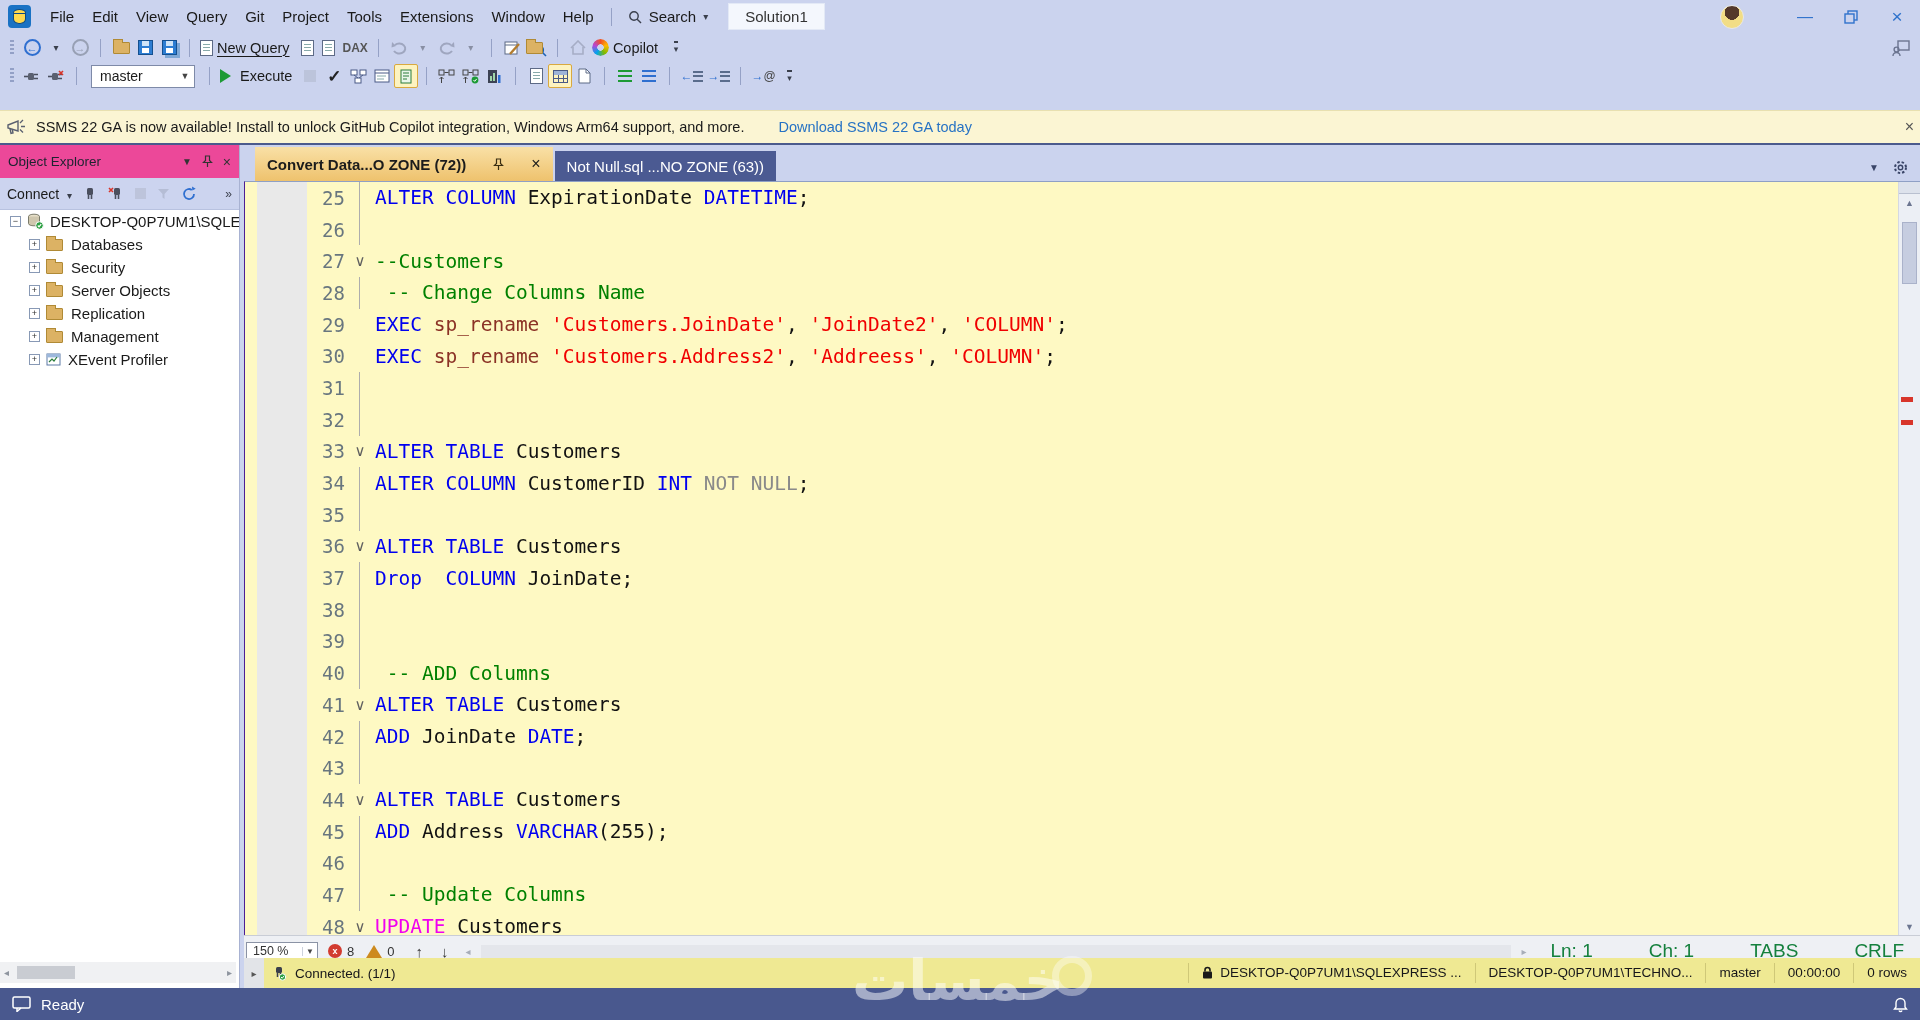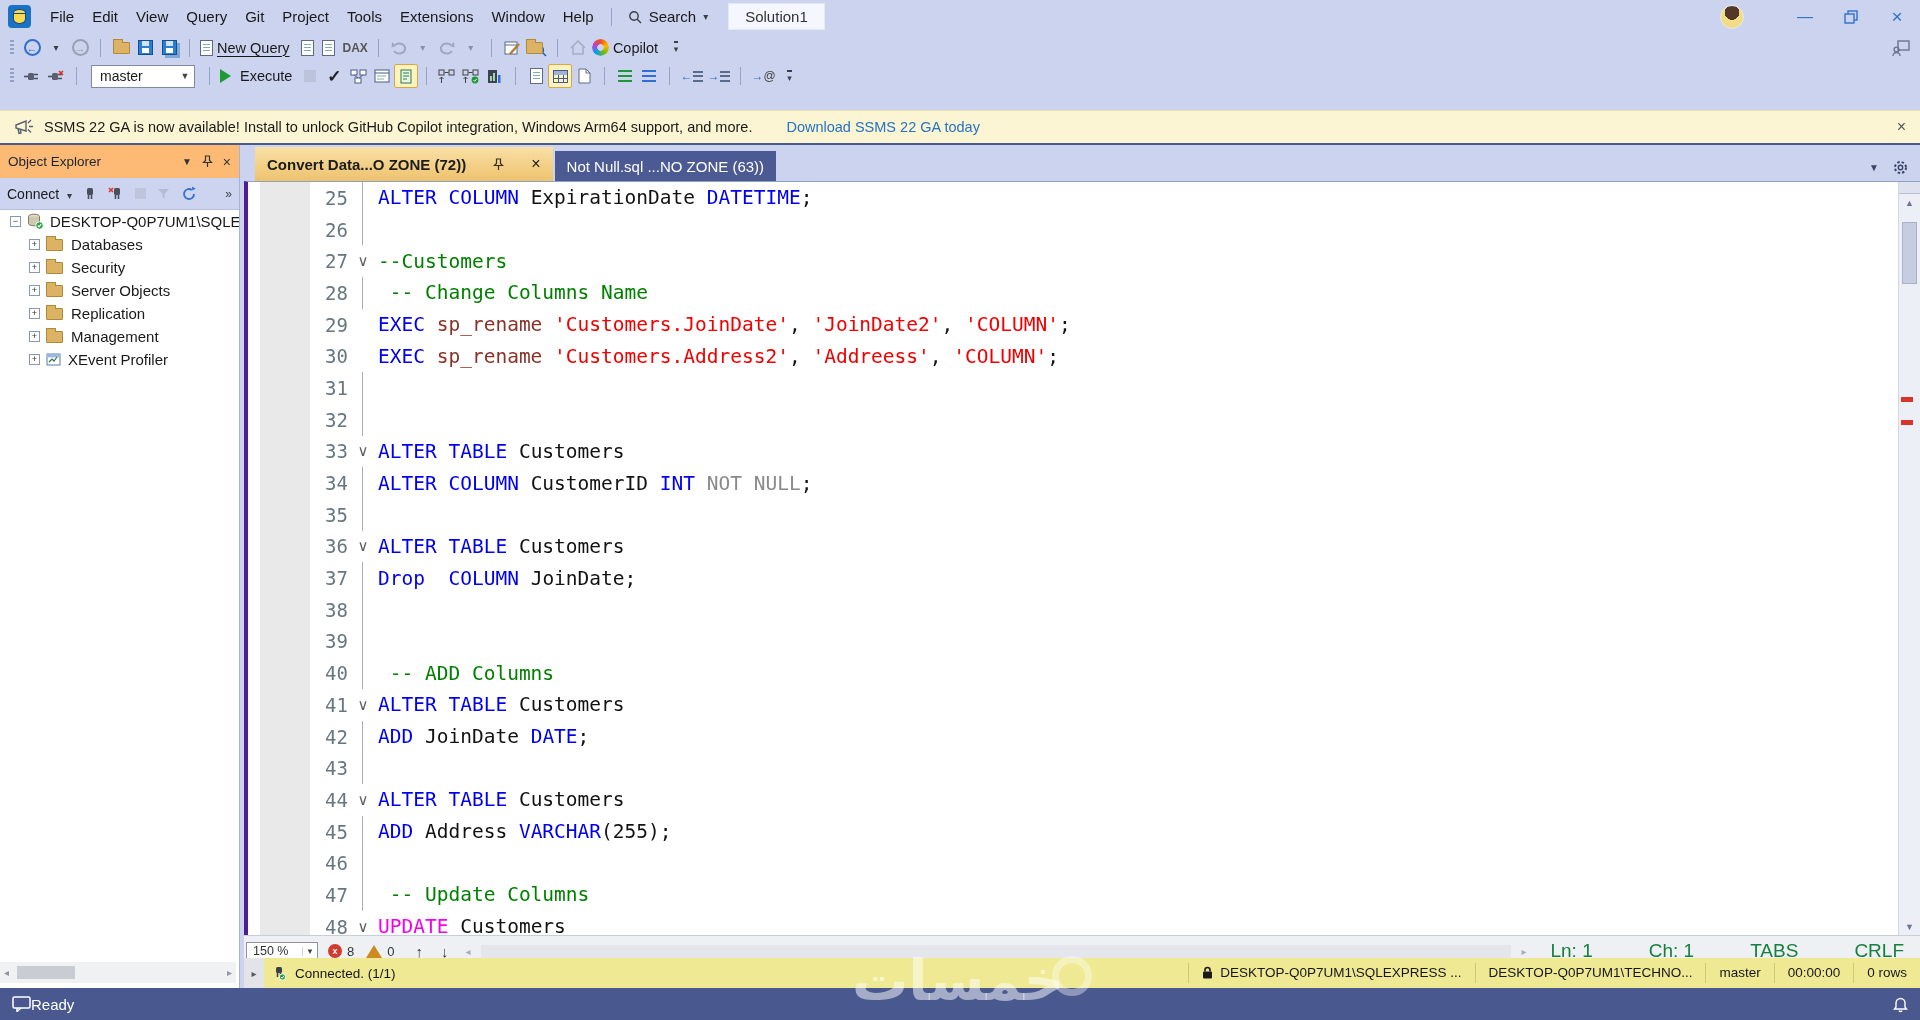--- a/index.html
+++ b/index.html
@@ -41,45 +41,45 @@
 .combo .ar{margin-left:auto;align-self:stretch;width:18px;display:flex;align-items:center;justify-content:center;font-size:9px;color:#444}
 .play{width:0;height:0;border-left:11px solid #1d9a35;border-top:7px solid transparent;border-bottom:7px solid transparent;margin-right:5px}
 .stopsq{width:12px;height:12px;background:#aab2c4}
 .check{font-size:17px;font-weight:bold;color:#222}
 .glines{width:14px;height:12px;background:repeating-linear-gradient(to bottom,#1d9a35 0 2px,transparent 2px 5px)}
 .glines.blue{background:repeating-linear-gradient(to bottom,#2f6fd0 0 2px,transparent 2px 5px)}
 .indent{display:flex;align-items:center;font-size:12px;color:#2f6fd0;gap:1px}
 .indent .bars{width:10px;height:11px;background:repeating-linear-gradient(to bottom,#5a6c8c 0 2px,transparent 2px 4.5px)}
 .grid9{width:15px;height:13px;border:1px solid #4a5a86;background:linear-gradient(#9db3d8 0 4px,transparent 4px),repeating-linear-gradient(to right,transparent 0 4px,#4a5a86 4px 5px),repeating-linear-gradient(to bottom,transparent 0 3px,#4a5a86 3px 4px)}
 
-.notif{position:absolute;top:110px;left:0;right:0;height:33px;background:#fbf5d3;display:flex;align-items:center;padding:0 14px;font-size:14.5px;border-top:1px solid #e8e0b0}
+.notif{position:absolute;top:110px;left:0;right:0;height:33px;background:#fbf5d3;display:flex;align-items:center;padding:0 6px;font-size:14.5px;border-top:1px solid #e8e0b0}
 .notif a{color:#2672c4;text-decoration:none;margin-left:34px}
 .notif .x{margin-left:auto;color:#555;font-size:16px}
 .mainline{position:absolute;top:143px;left:0;right:0;height:2px;background:#4b5a8c}
 
 .oe{position:absolute;top:145px;left:0;width:240px;bottom:32px;background:#fff;border-right:1px solid #a8b2d2}
-.oehead{height:33px;background:#fdba74;display:flex;align-items:center;padding:0 8px;font-size:13.5px;color:#1d2330}
+.oehead{height:33px;background:#ec4899;display:flex;align-items:center;padding:0 8px;font-size:13.5px;color:#1d2330}
 .oehead .ic{margin-left:10px;color:#333;font-size:10px}
 .oehead .ttl{flex:1}
 .oetools{height:32px;background:#ccd4ef;display:flex;align-items:center;padding:0 7px;gap:11px;font-size:14px;border-bottom:1px solid #b8c2e0}
 .tree{font-size:15px}
 .trow{display:flex;align-items:center;height:23px;padding-left:10px;white-space:nowrap;overflow:hidden}
 .trow.child{padding-left:29px}
 .expbox{width:11px;height:11px;border:1px solid #8899b5;background:#fff;font-size:9px;line-height:9px;text-align:center;color:#333;margin-right:6px;flex:none}
 .trow .folder{margin-right:8px}
 .oehs{position:absolute;left:0;right:3px;top:817px;height:21px;background:#f0f1f3;display:flex;align-items:center;color:#8e959f;font-size:10px}
 .oehs .thumb{width:58px;height:13px;background:#c9ccd2;margin-left:8px}
 
 .edcol{position:absolute;top:145px;left:244px;right:0;bottom:32px}
 .tabbar{height:36px;display:flex;align-items:flex-end;padding-left:11px}
 .tab{display:flex;align-items:center;font-size:15px;padding:0 12px;white-space:nowrap}
 .tab.active{height:34px;background:linear-gradient(#f9e0a6,#eec26d);font-weight:bold;gap:27px;color:#1c1c1c}
 .tab.inactive{height:30px;background:#4b5a92;color:#fff;margin-left:2px}
 .tabright{margin-left:auto;display:flex;align-items:center;gap:14px;padding:0 12px 6px;color:#3a4568}
-.edbody{position:absolute;top:36px;left:0;right:0;height:754px;background:#ffffff;border-left:4px solid #4c1d95;border-top:1px solid #8fa0c5;overflow:hidden}
+.edbody{position:absolute;top:36px;left:0;right:0;height:754px;background:#fef9c3;border-left:1px solid #4c1d95;border-top:1px solid #8fa0c5;overflow:hidden}
 .lines{position:absolute;inset:0 22px 0 0;overflow:hidden}
 .cl{display:flex;height:31.7px;align-items:center}
 .pad{width:12px;flex:none;align-self:stretch}
 .gm{width:50px;flex:none;align-self:stretch;background:#e9e9e9}
 .ln{width:38px;flex:none;text-align:right;color:#68767f;font-family:"DejaVu Sans Mono",monospace;font-size:19px}
 .fold{width:30px;flex:none;align-self:stretch;position:relative;display:flex;align-items:center;justify-content:center;color:#5f5f5f;font-size:15px}
 .fold.bar::before{content:"";position:absolute;left:14px;top:0;bottom:0;width:1px;background:#adadad}
 .code{white-space:pre;font-family:"DejaVu Sans Mono",monospace;font-size:19.5px}
 .t-kw{color:#0000f0}.t-id{color:#121212}.t-cmt{color:#008000}.t-str{color:#f00000}.t-proc{color:#8b3226}.t-gray{color:#8a8a8a}.t-mag{color:#f000f0}
 .vscroll{position:absolute;top:0;right:0;bottom:0;width:22px;background:#ecEFf5;background:#eceff5;border-left:1px solid #d4d8e2}
@@ -100,21 +100,21 @@
 .hstrack{flex:1;height:13px;background:#e4e6eb;margin:0 2px}
 .lninfo{display:flex;gap:56px;padding:0 16px;color:#15803d;font-size:19px}
 
 .connbar{position:absolute;top:813px;left:0;right:0;height:30px;background:#efe993;display:flex;align-items:center;font-size:13.5px;color:#17171a}
 .expander{width:20px;align-self:stretch;background:#e2e4e8;color:#555;display:flex;align-items:center;justify-content:center;font-size:10px}
 .connbar .st{margin-left:8px;display:flex;align-items:center;gap:8px}
 .csegs{margin-left:auto;display:flex;align-items:center;height:100%}
 .cseg{padding:0 13px;display:flex;align-items:center;gap:7px;height:66%;border-left:1px solid #cfc878}
 
 .statusbar{position:absolute;left:0;right:0;bottom:0;height:32px;background:#49588e;display:flex;align-items:center;color:#fff;padding:0 12px;font-size:15px}
-.statusbar .rdy{}
+.statusbar .rdy{margin-left:10px}
 .watermark{position:absolute;left:852px;top:948px;font-size:56px;font-weight:bold;color:rgba(255,255,255,.5);font-family:"DejaVu Sans",sans-serif;pointer-events:none}
 .wmring{position:absolute;left:1052px;top:956px;width:40px;height:40px;border:7px solid rgba(255,255,255,.38);border-radius:50%;pointer-events:none}
 .fb{position:absolute;right:10px;top:40px;color:#6b7490}
 </style>
 </head>
 <body>
 
 <div class="titlebar">
   <div class="logo"></div>
   <div class="menu">

